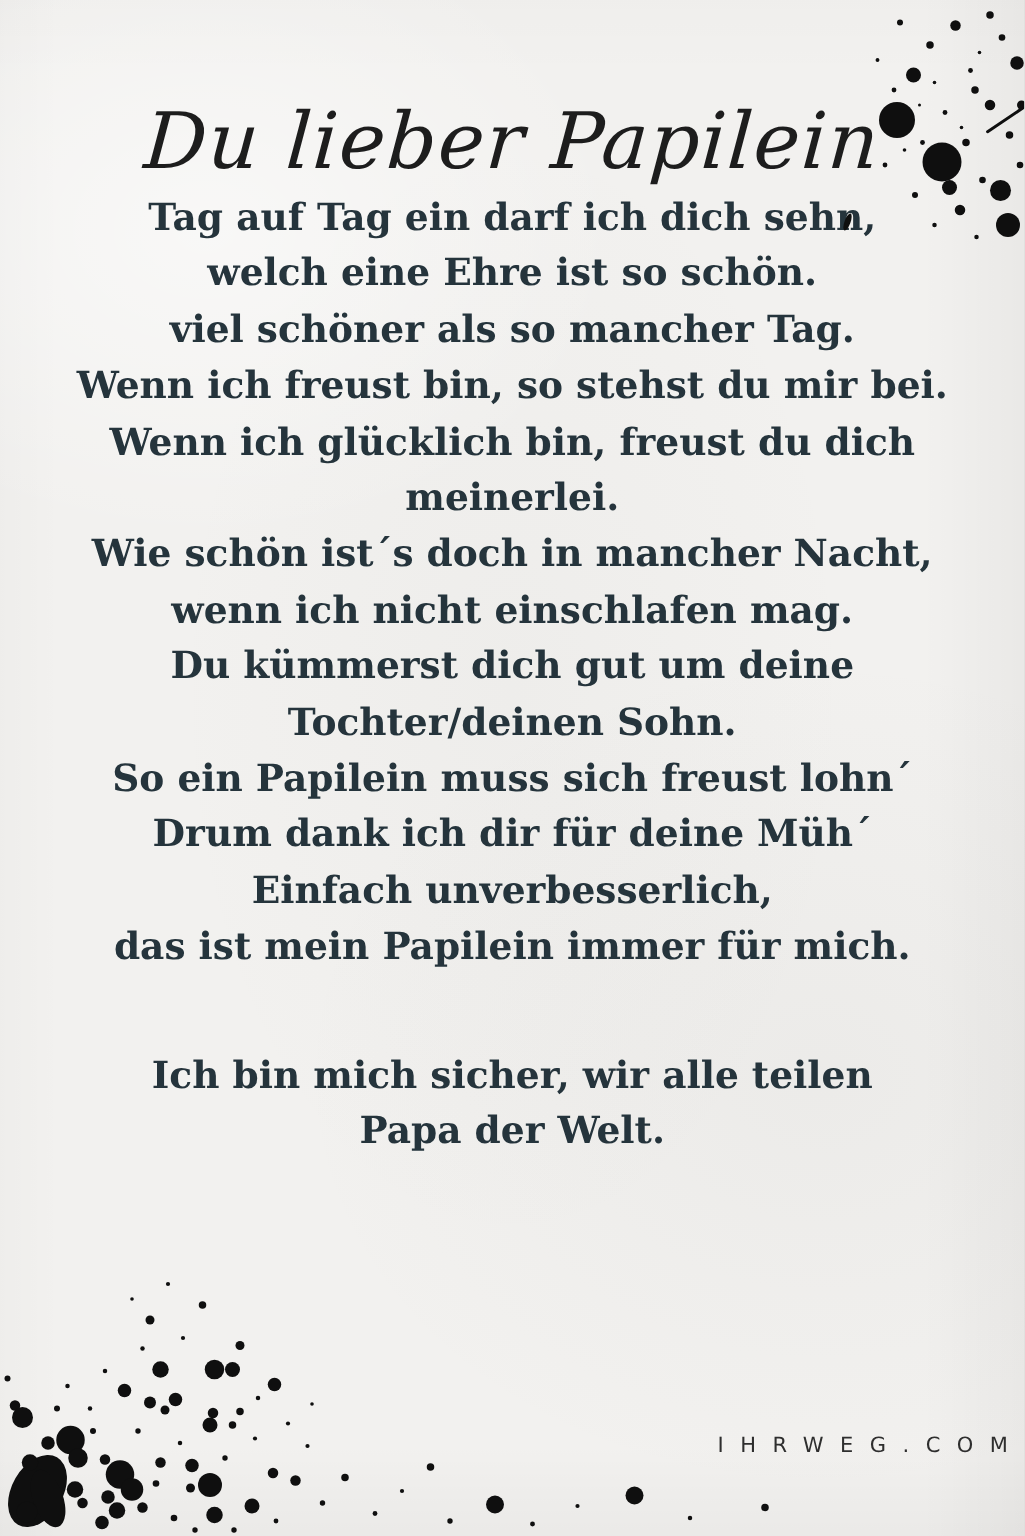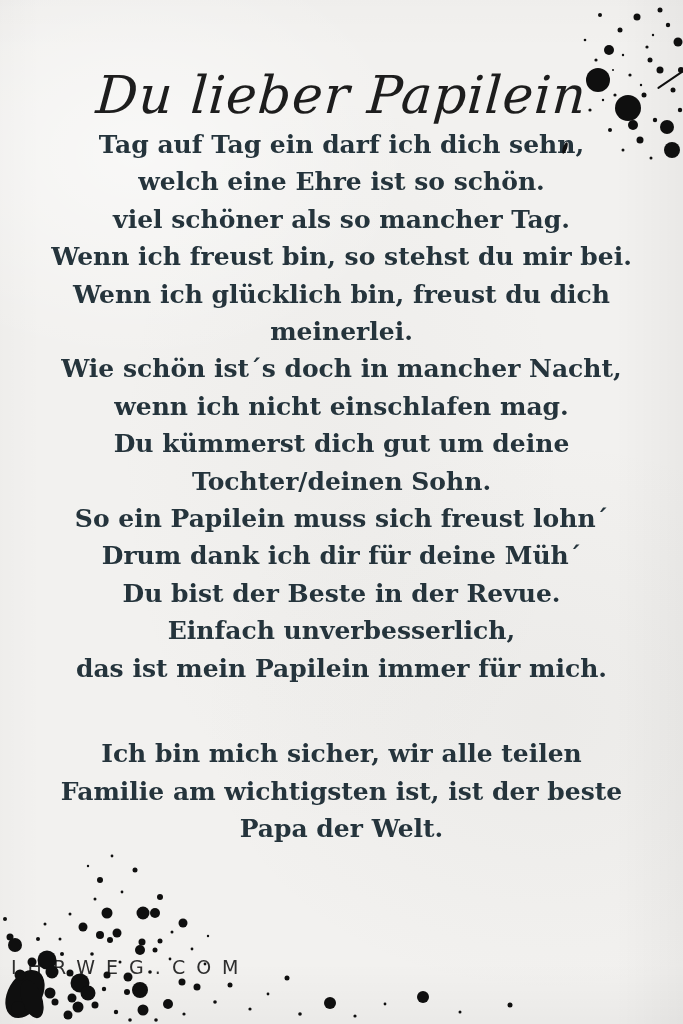--- a/index.html
+++ b/index.html
@@ -54,24 +54,24 @@
     white-space: nowrap;
   }
   .stanza-2 {
     margin-top: 48px;
   }
   .footer {
     position: absolute;
     top: 956px;
     left: 0;
     width: 100%;
-    text-align: left;
+    text-align: right;
     font-family: "DejaVu Sans", sans-serif;
     font-weight: 400;
-    font-size: 19px;
+    font-size: 14px;
     letter-spacing: 11px;
     text-indent: 11px;
     color: #2e2e2e;
   }
   .splat {
     position: absolute;
     pointer-events: none;
   }
   .splat-tr { top: 0; right: 0; }
   .splat-bl { left: 0; bottom: 0; }
@@ -90,27 +90,25 @@
       <div class="line">viel schöner als so mancher Tag.</div>
       <div class="line">Wenn ich freust bin, so stehst du mir bei.</div>
       <div class="line">Wenn ich glücklich bin, freust du dich</div>
       <div class="line">meinerlei.</div>
       <div class="line">Wie schön ist´s doch in mancher Nacht,</div>
       <div class="line">wenn ich nicht einschlafen mag.</div>
       <div class="line">Du kümmerst dich gut um deine</div>
       <div class="line">Tochter/deinen Sohn.</div>
       <div class="line">So ein Papilein muss sich freust lohn´</div>
       <div class="line">Drum dank ich dir für deine Müh´</div>
-      <div class="line">Du bist der Beste in der Revue.</div>
       <div class="line">Einfach unverbesserlich,</div>
       <div class="line">das ist mein Papilein immer für mich.</div>
     </div>
     <div class="stanza-2">
       <div class="line">Ich bin mich sicher, wir alle teilen</div>
-      <div class="line">Familie am wichtigsten ist, ist der beste</div>
       <div class="line">Papa der Welt.</div>
     </div>
   </div>
 
   <div class="footer">IHRWEG.COM</div>
 
   <svg class="splat splat-tr" width="130" height="165" viewBox="0 0 130 165" fill="#0f0f0f" xmlns="http://www.w3.org/2000/svg">
     <circle cx="45" cy="80" r="12"></circle>
     <circle cx="75" cy="108" r="13"></circle>
     <circle cx="114" cy="127" r="7"></circle>

